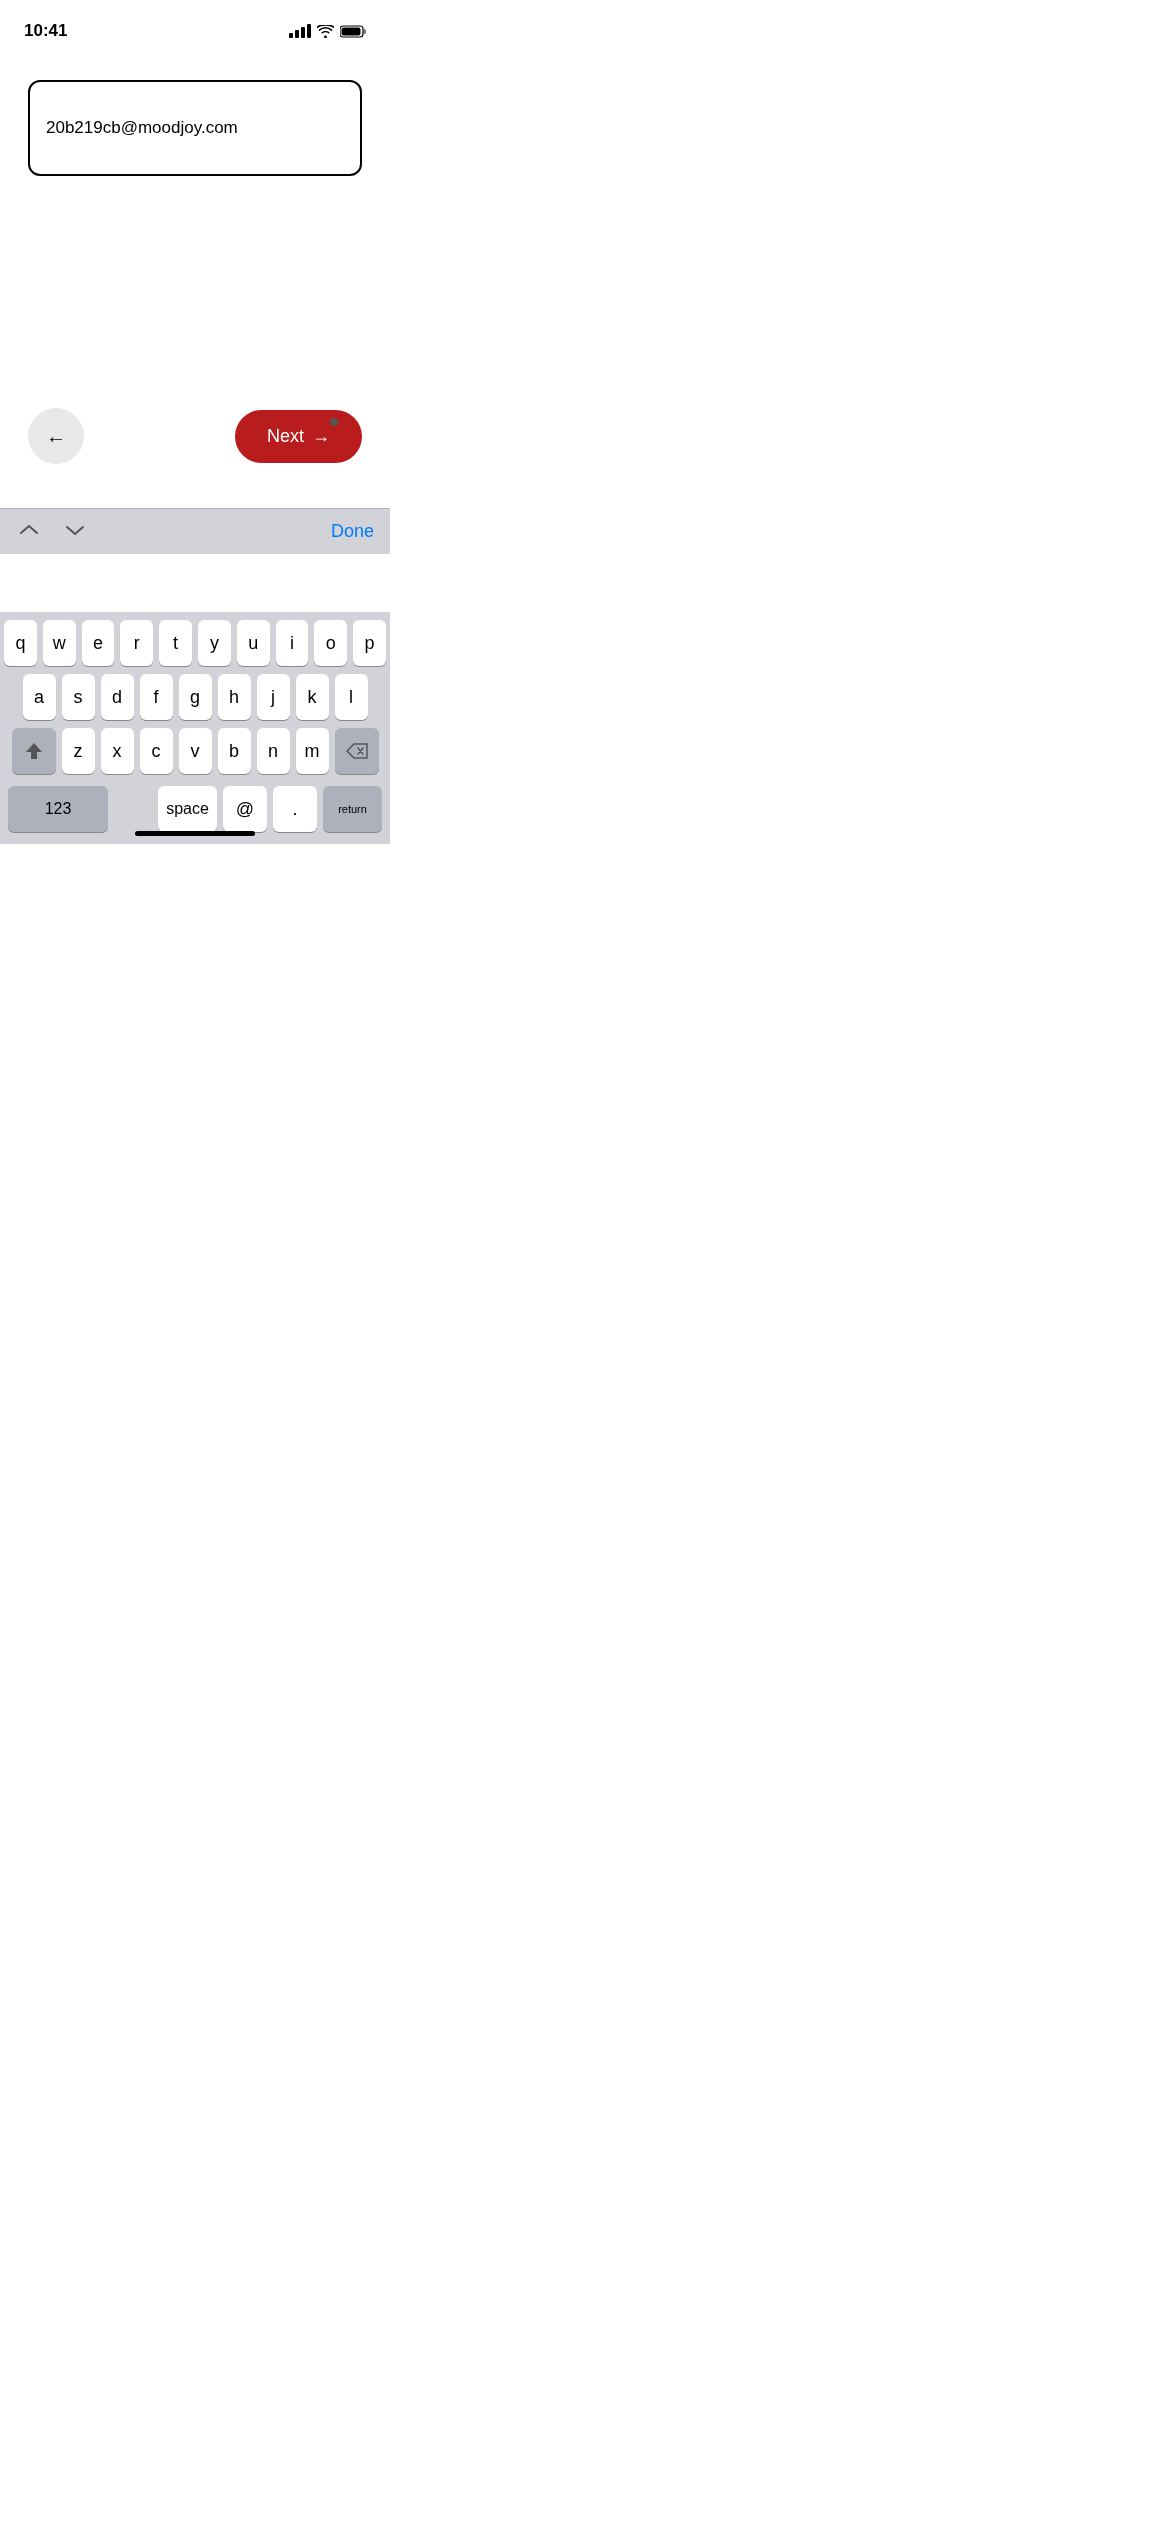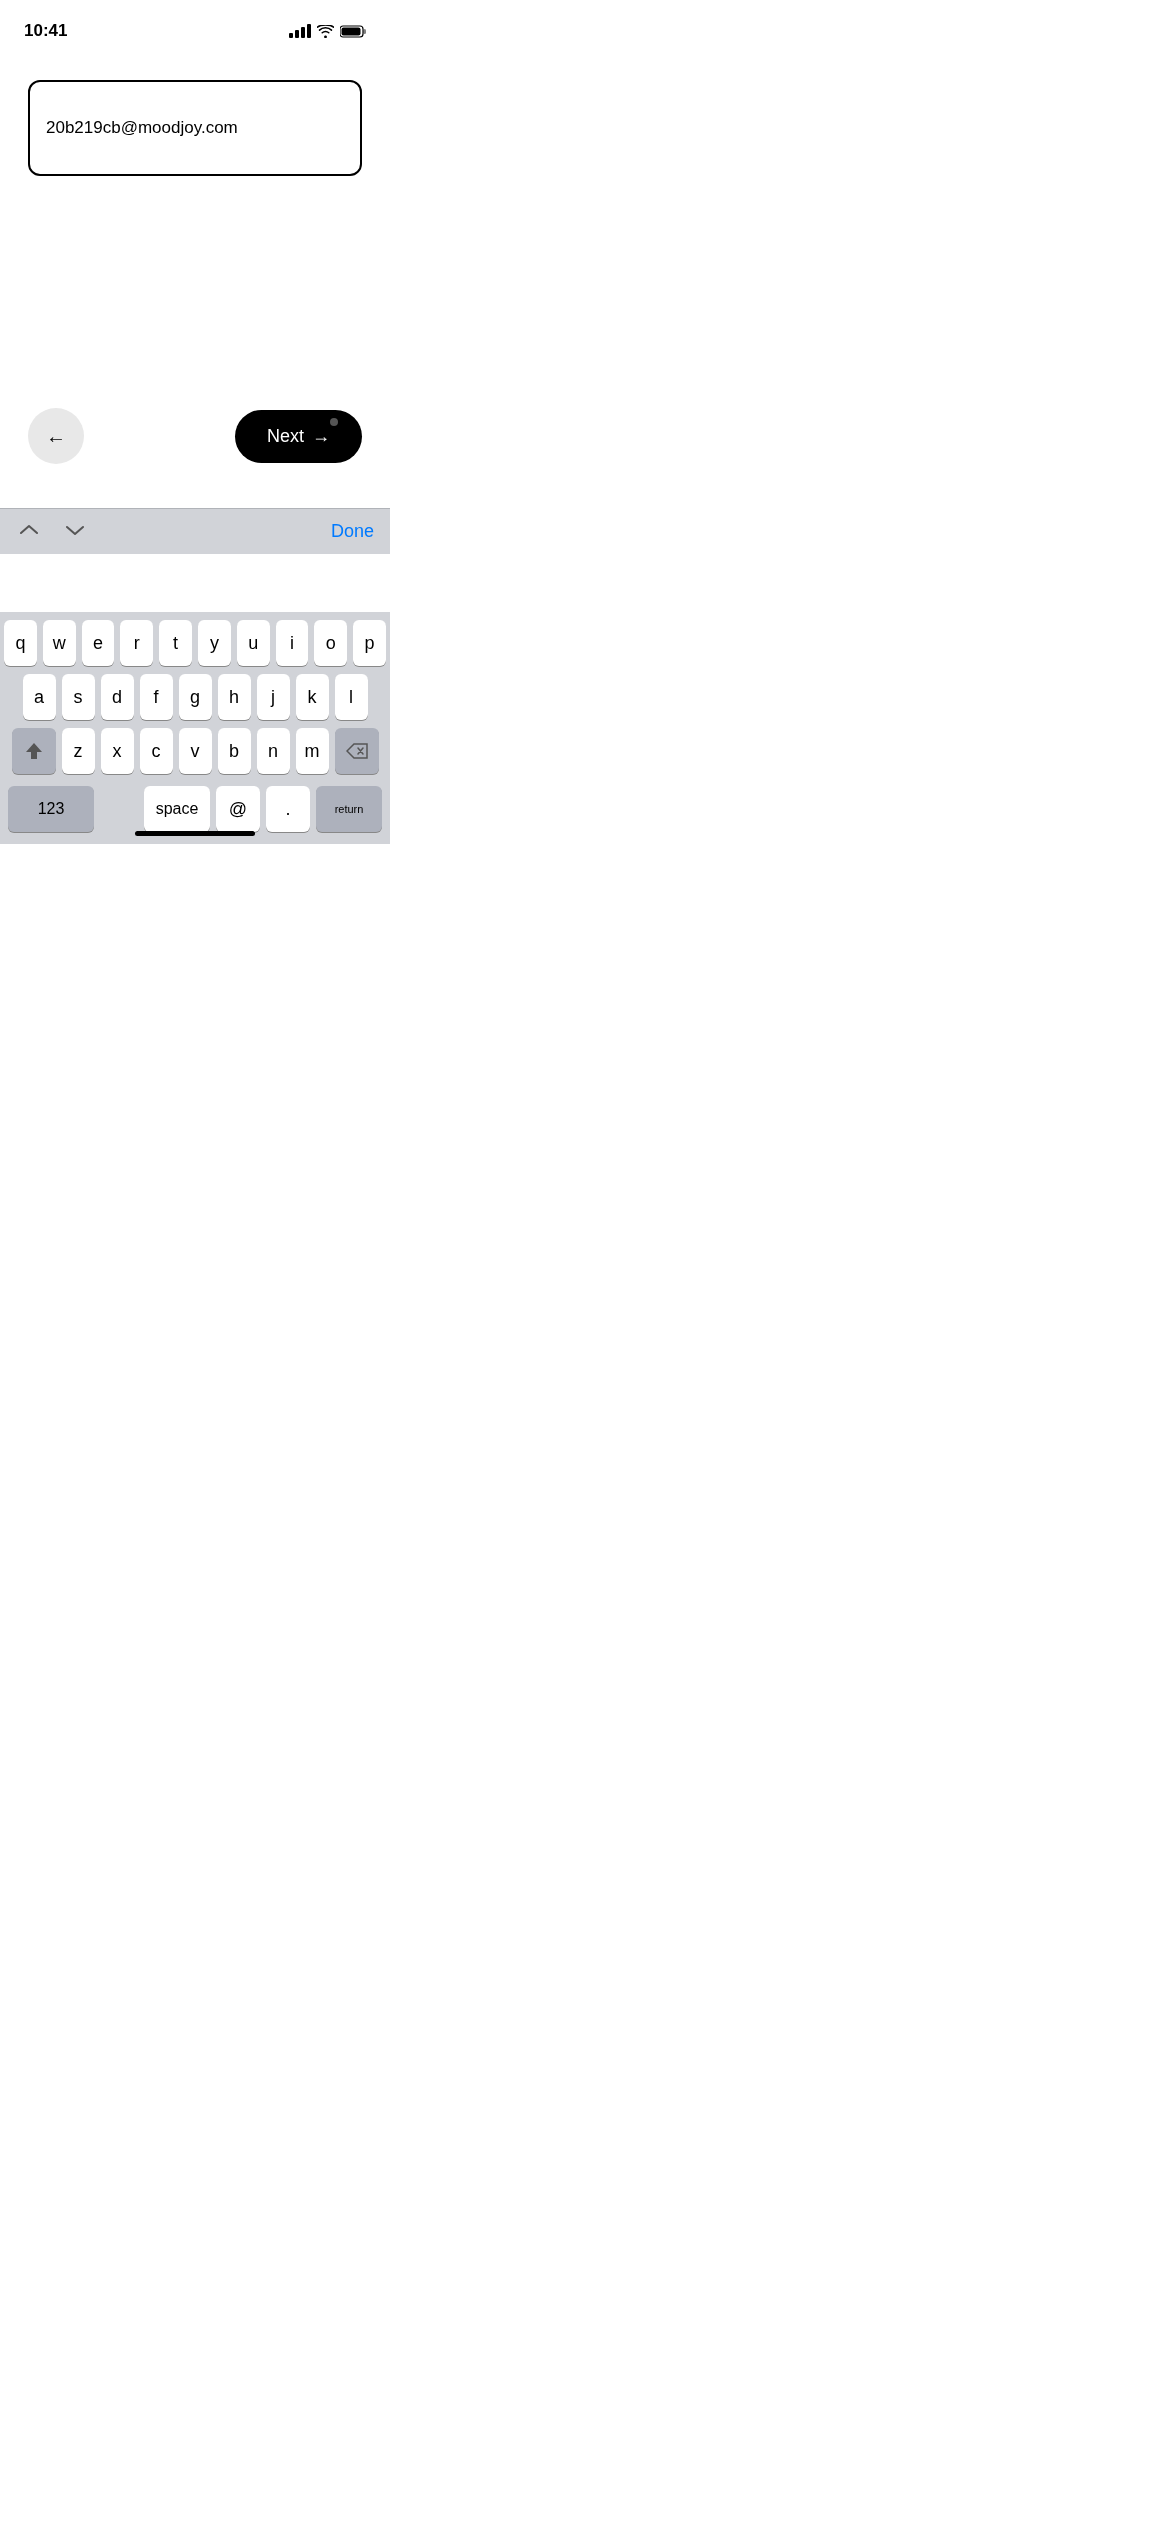--- a/index.html
+++ b/index.html
@@ -90,21 +90,21 @@
       border-radius: 50%;
       background: #e8e8e8;
       border: none;
       display: flex;
       align-items: center;
       justify-content: center;
       cursor: pointer;
     }
 
     .next-button {
-      background: #000000;
+      background: #b91c1c;
       color: #fff;
       border: none;
       border-radius: 40px;
       padding: 16px 32px;
       font-size: 18px;
       font-weight: 500;
       display: flex;
       align-items: center;
       gap: 8px;
       cursor: pointer;
@@ -218,21 +218,21 @@
       width: 44px;
     }
 
     .key-return {
       flex: 1;
       background: #adb1bc;
       font-size: 11px;
     }
 
     .key-numbers {
-      width: 86px;
+      width: 100px;
       background: #adb1bc;
       font-size: 16px;
     }
 
     .key-shift {
       width: 44px;
       background: #adb1bc;
     }
 
     .key-delete {

